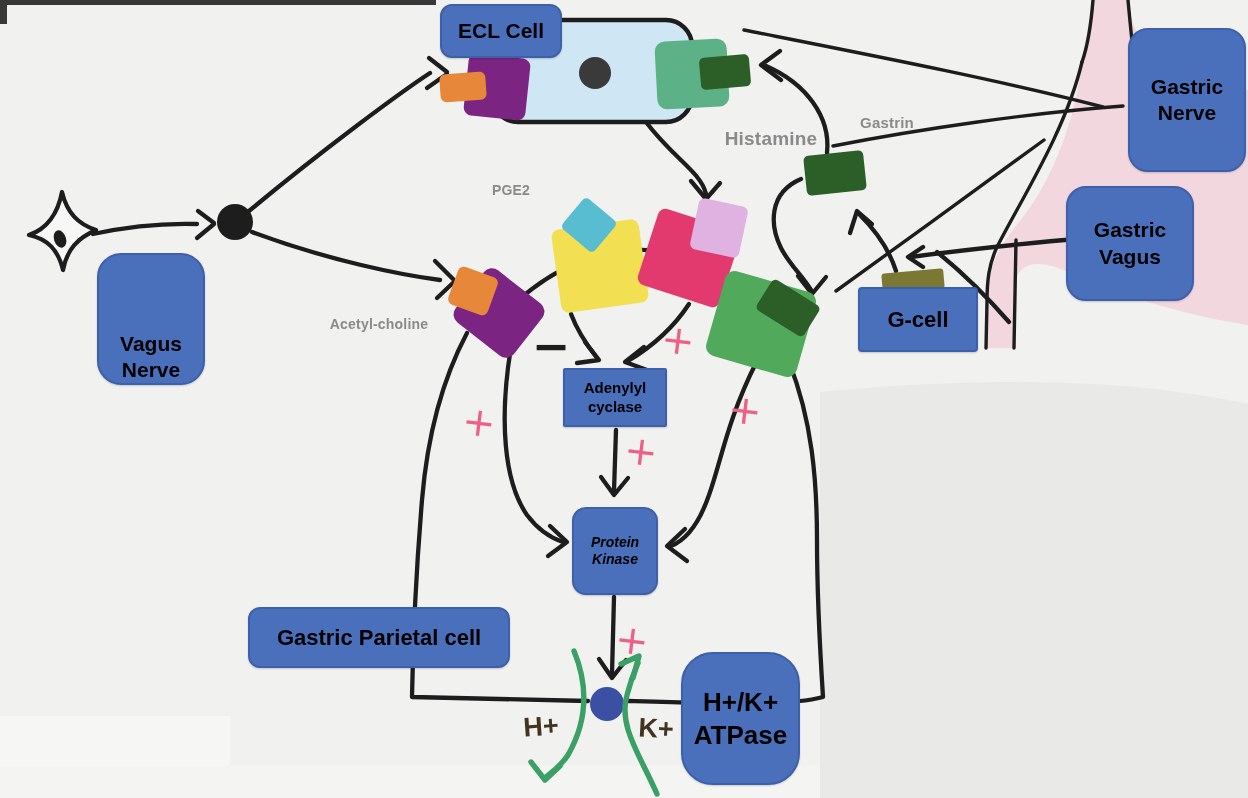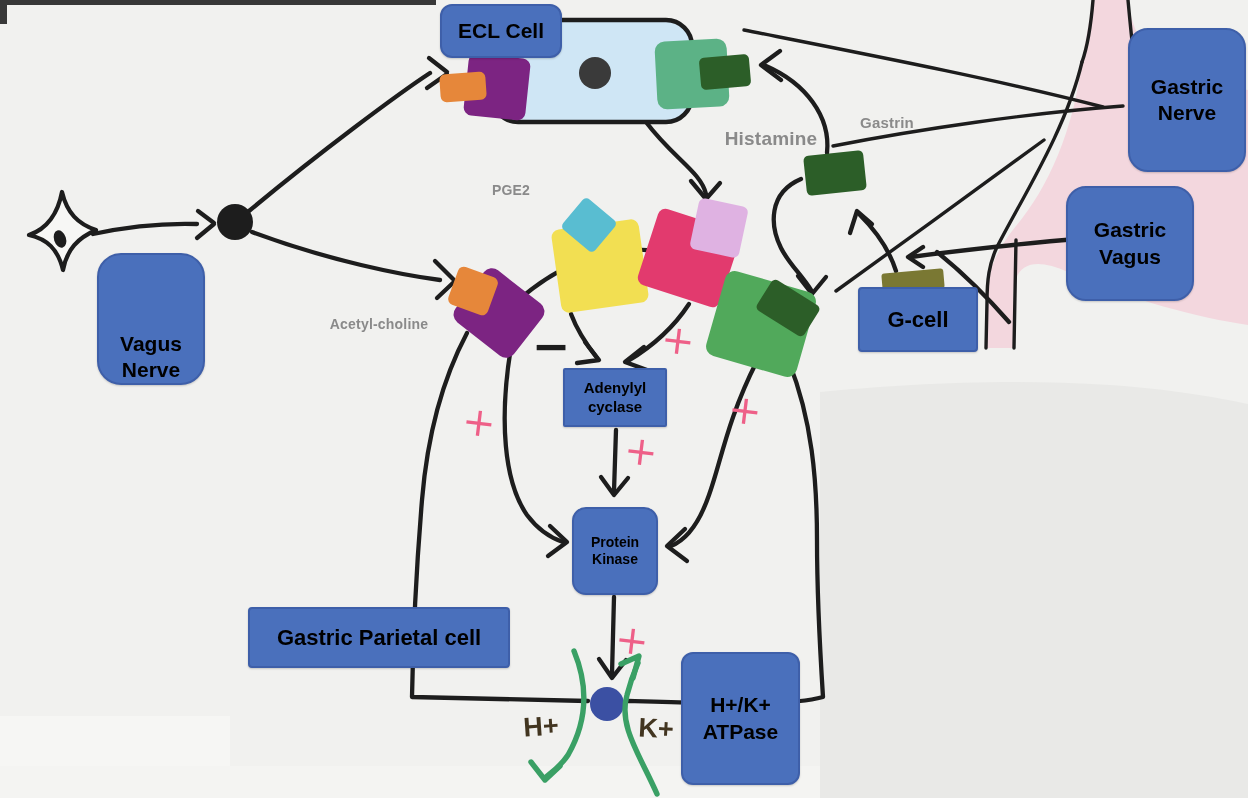--- a/index.html
+++ b/index.html
@@ -161,30 +161,30 @@
 
   <div class="bluebox" style="left:858px;top:287px;width:120px;height:65px;border-radius:4px;font-size:22px;">
     <div>G-cell</div>
   </div>
 
   <div class="bluebox" style="left:563px;top:368px;width:104px;height:59px;border-radius:2px;font-size:15px;">
     <div>Adenylyl</div>
     <div>cyclase</div>
   </div>
 
-  <div class="bluebox" style="left:572px;top:507px;width:86px;height:88px;border-radius:14px;font-size:14px;">
+  <div class="bluebox" style="left:572px;top:507px;width:86px;height:88px;border-radius:14px;font-size:14px;font-style:italic;">
     <div>Protein</div>
     <div>Kinase</div>
   </div>
 
-  <div class="bluebox" style="left:248px;top:607px;width:262px;height:61px;border-radius:4px;font-size:22px;">
+  <div class="bluebox" style="left:248px;top:607px;width:262px;height:61px;border-radius:12px;font-size:22px;">
     <div>Gastric Parietal cell</div>
   </div>
 
-  <div class="bluebox" style="left:681px;top:652px;width:119px;height:133px;border-radius:12px;font-size:21px;">
+  <div class="bluebox" style="left:681px;top:652px;width:119px;height:133px;border-radius:32px;font-size:26px;">
     <div>H+/K+</div>
     <div>ATPase</div>
   </div>
 
   <div class="sketchlabel" style="left:771px;top:139px;font-size:19px;">Histamine</div>
   <div class="sketchlabel" style="left:887px;top:122px;font-size:15px;">Gastrin</div>
   <div class="sketchlabel" style="left:511px;top:190px;font-size:14px;font-weight:700;">PGE2</div>
   <div class="sketchlabel" style="left:379px;top:324px;font-size:14px;text-align:right;">Acetyl-choline</div>
 
   <div class="ion" style="left:541px;top:727px;transform:translate(-50%,-50%) rotate(-4deg);">H+</div>

